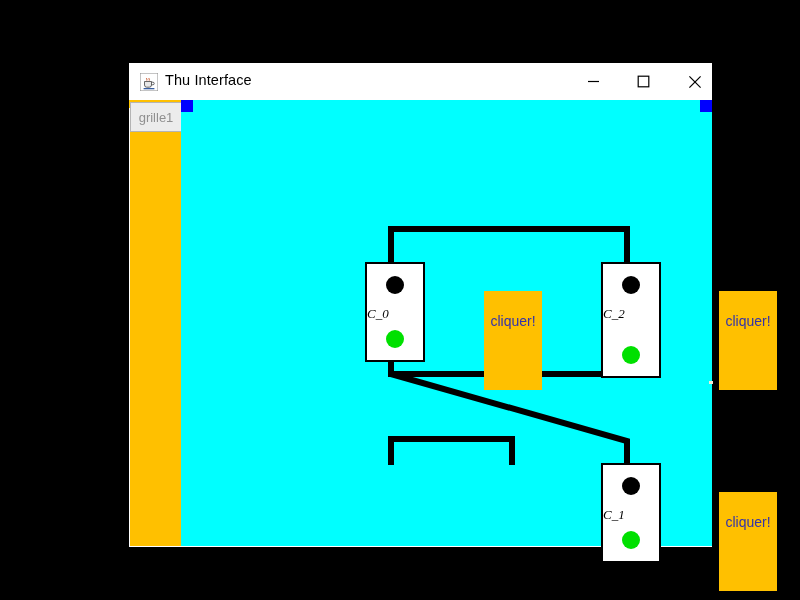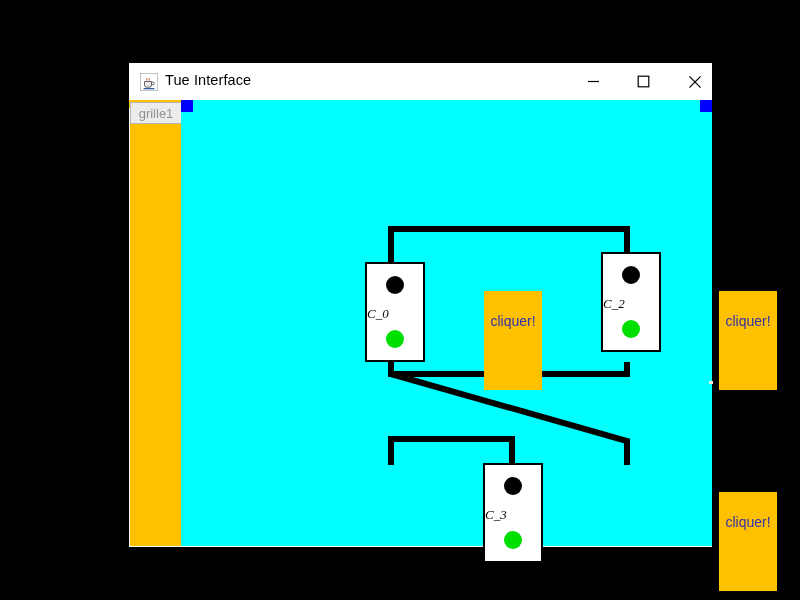--- a/index.html
+++ b/index.html
@@ -34,21 +34,21 @@
   #btn-max{left:491px;}
   #btn-close{left:543px;}
   .winbtn svg{display:block;}
 
   
   #tabstrip{
     position:absolute;left:0;top:37px;width:583px;height:8px;
     background:#FFC800;
   }
   #tab-grille1{
-    position:absolute;left:1px;top:39px;width:52px;height:22px;
+    position:absolute;left:1px;top:39px;width:52px;height:30px;
     background:#ececec;border:1px solid #b4b4b4;
     box-sizing:border-box;
     display:flex;align-items:center;justify-content:center;
   }
   #tab-grille1 span{
     font-size:13px;color:#909090;
   }
 
   
   #sidebar{
@@ -115,21 +115,21 @@
     <span id="app-icon">
       <svg width="18" height="18" viewBox="0 0 18 18">
         <rect x="0" y="0" width="18" height="18" fill="#ffffff" stroke="#8a8a8a" stroke-width="1"></rect>
         <path d="M4.5 8.5 h7 v3.5 a2.2 2.2 0 0 1 -2.2 2.2 h-2.6 a2.2 2.2 0 0 1 -2.2 -2.2 z" fill="#e8e8e8" stroke="#444" stroke-width="0.8"></path>
         <path d="M11.5 9.2 h1.4 a1.3 1.3 0 0 1 0 2.6 h-1.4" fill="none" stroke="#444" stroke-width="0.8"></path>
         <path d="M6.8 7.6 c0.9 -1 -0.9 -1.6 0 -2.6" fill="none" stroke="#c04010" stroke-width="0.9"></path>
         <path d="M9.2 7.6 c0.9 -1 -0.9 -1.6 0 -2.6" fill="none" stroke="#c04010" stroke-width="0.9"></path>
         <rect x="3.6" y="15" width="10.8" height="1.3" fill="#3a5fa0"></rect>
       </svg>
     </span>
-    <span id="title-text">Tue Interface</span>
+    <span id="title-text">Thu Interface</span>
 
     <div class="winbtn" id="btn-min">
       <svg width="13" height="13" viewBox="0 0 13 13">
         <line x1="1" y1="6.5" x2="12" y2="6.5" stroke="#000" stroke-width="1.2"></line>
       </svg>
     </div>
     <div class="winbtn" id="btn-max">
       <svg width="13" height="13" viewBox="0 0 13 13">
         <rect x="1.2" y="1.2" width="10.6" height="10.6" fill="none" stroke="#000" stroke-width="1.2"></rect>
       </svg>
@@ -161,33 +161,33 @@
       <polyline points="210,274 446,341 446,365" fill="none" stroke="#000000" stroke-width="6"></polyline>
       <polyline points="210,365 210,339 331,339 331,365" fill="none" stroke="#000000" stroke-width="6"></polyline>
     </svg>
 
     <div class="cell" style="left:184px;top:162px;width:60px;height:100px;">
       <span class="dot dot-top"></span>
       <span class="cell-label">C_0</span>
       <span class="dot dot-bot"></span>
     </div>
 
-    <div class="cell" style="left:420px;top:152px;width:60px;height:100px;">
+    <div class="cell" style="left:420px;top:162px;width:60px;height:116px;">
       <span class="dot dot-top"></span>
       <span class="cell-label">C_2</span>
       <span class="dot dot-bot"></span>
     </div>
 
 
-    <div class="cell" style="left:302px;top:363px;width:60px;height:100px;">
+
+    <div class="cell" style="left:420px;top:363px;width:60px;height:100px;">
       <span class="dot dot-top"></span>
-      <span class="cell-label">C_3</span>
+      <span class="cell-label">C_1</span>
       <span class="dot dot-bot"></span>
     </div>
-
 
     <div class="cliquer" style="left:303px;top:163px;width:58px;height:99px;">
       <span>cliquer!</span>
     </div>
     <div class="cliquer" style="left:538px;top:163px;width:58px;height:99px;">
       <span>cliquer!</span>
     </div>
     <div class="cliquer" style="left:538px;top:364px;width:58px;height:99px;">
       <span>cliquer!</span>
     </div>

